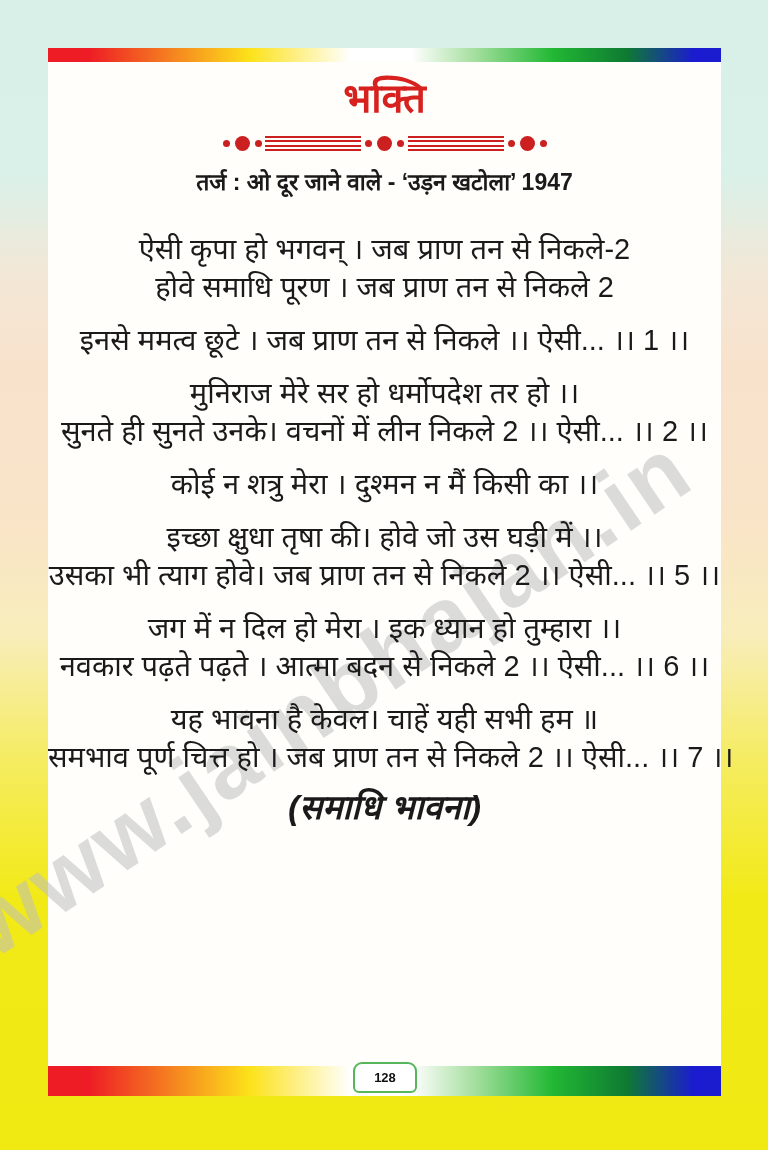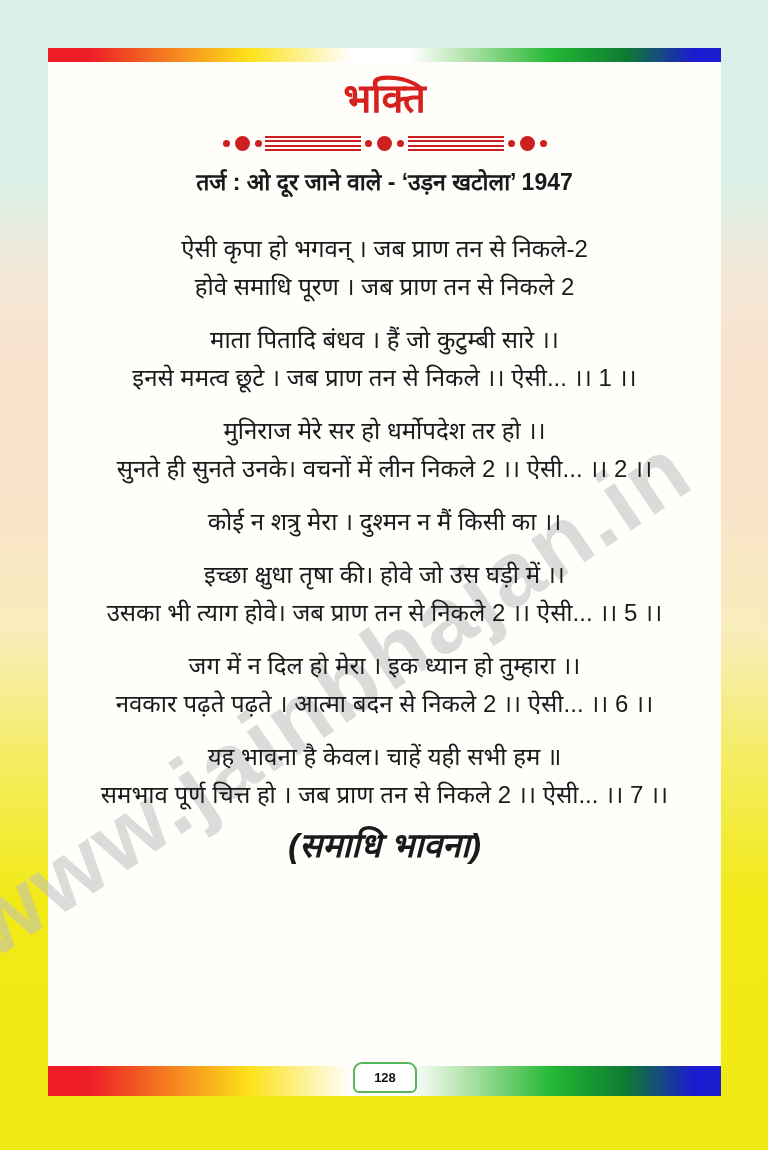--- a/index.html
+++ b/index.html
@@ -55,21 +55,21 @@
       #cc1f1f 4.3px 6.3px, transparent 6.3px 8.6px,
       #cc1f1f 8.6px 10.6px, transparent 10.6px 13px,
       #cc1f1f 13px 15px);
   }
   .tune{
     margin-top:16px;font-size:23px;font-weight:bold;line-height:28px;
   }
   .verses{margin-top:34px;}
   .stanza{margin-bottom:15px;}
   .stanza p{
-    margin:0;font-size:24px;font-weight:500;line-height:38px;white-space:nowrap;
+    margin:0;font-size:29px;font-weight:500;line-height:38px;white-space:nowrap;
   }
   .closing{
     margin-top:14px;font-size:34px;font-weight:bold;font-style:italic;line-height:32px;
   }
   
   .pagenum{
     position:absolute;left:353px;top:1062px;z-index:3;
     width:60px;height:27px;background:#ffffff;
     border:2px solid #57b65b;border-radius:9px 9px 6px 6px;
     display:flex;align-items:center;justify-content:center;
@@ -113,21 +113,20 @@
     </div>
 
     <div class="tune">तर्ज : ओ दूर जाने वाले - ‘उड़न खटोला’ 1947</div>
 
     <div class="verses">
       <div class="stanza">
         <p>ऐसी कृपा हो भगवन् । जब प्राण तन से निकले-2</p>
         <p>होवे समाधि पूरण । जब प्राण तन से निकले 2</p>
       </div>
       <div class="stanza">
-        <p>माता पितादि बंधव । हैं जो कुटुम्बी सारे ।।</p>
         <p>इनसे ममत्व छूटे । जब प्राण तन से निकले ।। ऐसी... ।। 1 ।।</p>
       </div>
       <div class="stanza">
         <p>मुनिराज मेरे सर हो धर्मोपदेश तर हो ।।</p>
         <p>सुनते ही सुनते उनके। वचनों में लीन निकले 2 ।। ऐसी... ।। 2 ।।</p>
       </div>
       <div class="stanza">
         <p>कोई न शत्रु मेरा । दुश्मन न मैं किसी का ।।</p>
       </div>
       <div class="stanza">

